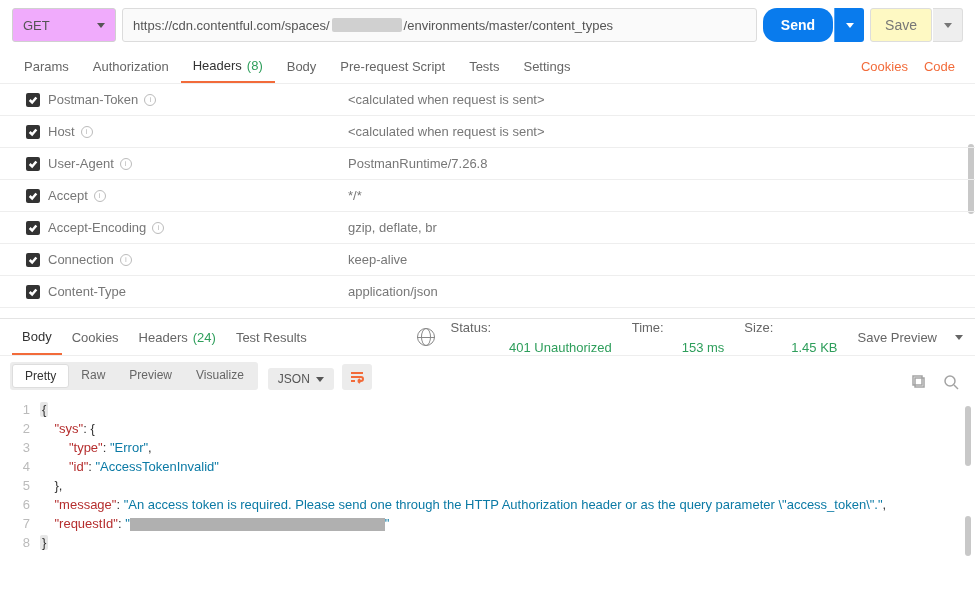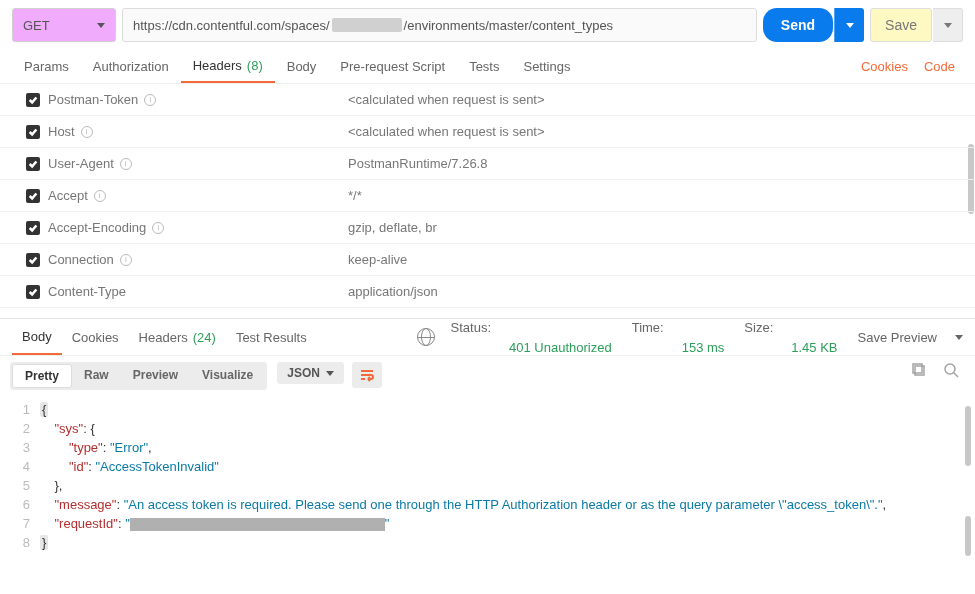--- a/index.html
+++ b/index.html
@@ -42,21 +42,21 @@
   .resp-tab { padding:0 10px; height:100%; display:flex; align-items:center; color:#666; cursor:pointer; gap:5px; }
   .resp-tab.active { color:#333; border-bottom:2px solid #f26b3a; font-weight:500; }
   .resp-spacer { flex:1; }
   .status-item { display:flex; gap:18px; padding:0 10px; font-size:13px; color:#666; }
   .status-item .grn { color:#2e9e5b;margin-top:20px; }
   .globe-icon { width:18px; height:18px; border:1.5px solid #888; border-radius:50%; position:relative; margin-right:6px; }
   .globe-icon::before { content:""; position:absolute; left:50%; top:-1px; bottom:-1px; width:8px; border:1.5px solid #888; border-radius:50%; transform:translateX(-50%);}
   .globe-icon::after { content:""; position:absolute; left:-1px; right:-1px; top:50%; height:0; border-top:1.5px solid #888;}
 
   
-  .view-controls { display:flex; align-items:flex-start; padding:6px 10px; gap:4px;font-weight:bold; }
+  .view-controls { display:flex; align-items:flex-end; padding:6px 10px; gap:4px; }
   .vtabs { background:#ececec; border-radius:3px; display:flex; padding:2px; }
   .vtab { padding:4px 12px; color:#666; cursor:pointer; border-radius:3px; font-size:12px; }
   .vtab.active { background:#fff; color:#333; border:1px solid #ddd; }
   .format-sel { background:#ececec; border-radius:3px; padding:4px 10px; border:none; color:#555; display:flex; align-items:center; gap:6px; cursor:pointer; font-size:12px; margin-left:6px; }
   .wrap-btn { background:#ececec; border:none; border-radius:3px; width:30px; height:26px; display:flex; align-items:center; justify-content:center; margin-left:4px; cursor:pointer; }
   .wrap-btn svg { width:16px; height:16px; stroke:#f26b3a; stroke-width:2; fill:none; }
   .vc-spacer { flex:1; }
   .ctrl-icon { width:16px; height:16px; cursor:pointer; margin:0 6px; opacity:0.6; }
 
   

